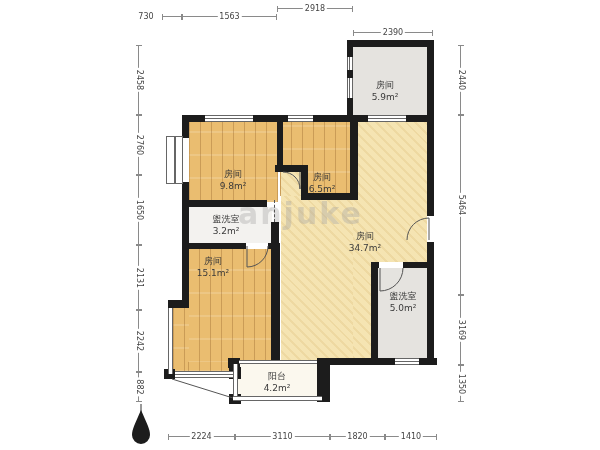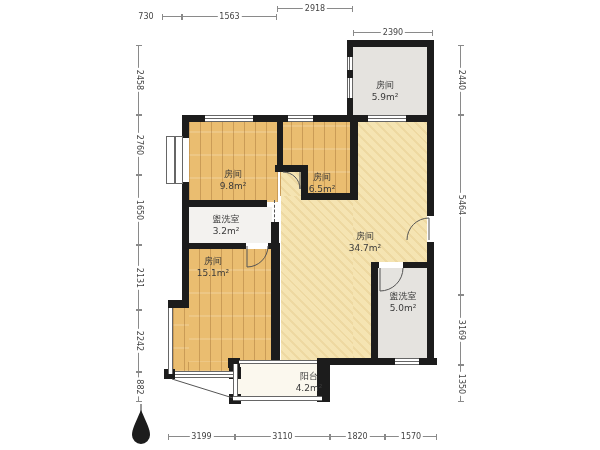--- a/index.html
+++ b/index.html
@@ -57,20 +57,21 @@
   <div class="floor wash" style="left:189px;top:207px;width:83px;height:37px;"></div>
   <div class="floor pale" style="left:281px;top:172px;width:21px;height:26px;"></div>
   <div class="floor pale" style="left:281px;top:196px;width:72px;height:166px;"></div>
   <div class="floor pale" style="left:353px;top:122px;width:75px;height:236px;"></div>
   <div class="floor gray" style="left:378px;top:268px;width:50px;height:90px;"></div>
   <div class="floor wood" style="left:188px;top:247px;width:85px;height:116px;"></div>
   <div class="floor wood" style="left:173px;top:308px;width:16px;height:64px;"></div>
   <div class="floor wood" style="left:188px;top:362px;width:46px;height:10px;"></div>
   <div class="floor balc" style="left:237px;top:362px;width:81px;height:35px;"></div>
 
+  <div class="watermark">anjuke</div>
 
   <div class="wall" style="left:182px;top:115px;width:171px;height:7px;"></div>
   <div class="wall" style="left:347px;top:40px;width:86px;height:7px;"></div>
   <div class="wall" style="left:347px;top:40px;width:6px;height:82px;"></div>
   <div class="wall" style="left:427px;top:40px;width:7px;height:325px;"></div>
   <div class="wall" style="left:353px;top:115px;width:80px;height:7px;"></div>
   <div class="wall" style="left:182px;top:115px;width:7px;height:192px;"></div>
   <div class="wall" style="left:168px;top:300px;width:21px;height:8px;"></div>
   <div class="wall" style="left:164px;top:369px;width:11px;height:10px;"></div>
   <div class="wall" style="left:229px;top:367px;width:12px;height:12px;"></div>
@@ -140,21 +141,21 @@
     <div>34.7m²</div>
   </div>
   <div class="room-label" style="left:213px;top:268px;">
     <div>房间</div>
     <div>15.1m²</div>
   </div>
   <div class="room-label" style="left:403px;top:303px;">
     <div>盥洗室</div>
     <div>5.0m²</div>
   </div>
-  <div class="room-label" style="left:277px;top:383px;margin-left:32px;">
+  <div class="room-label" style="left:277px;top:383px;">
     <div>阳台</div>
     <div>4.2m²</div>
   </div>
 
   <div class="dim-h" style="left:162px;top:16px;width:20px;">
     <i class="l"></i>
       <i class="r"></i>
       <span class="lab" style="left:-16px;">730</span>
   </div>
   <div class="dim-h" style="left:182px;top:16px;width:95px;">
@@ -169,36 +170,36 @@
   </div>
   <div class="dim-h" style="left:353px;top:16px;width:80px;margin-top:16px;">
     <i class="l"></i>
       <i class="r"></i>
       <span class="lab">2390</span>
   </div>
 
   <div class="dim-h" style="left:168px;top:436px;width:67px;">
     <i class="l"></i>
       <i class="r"></i>
-      <span class="lab">3199</span>
+      <span class="lab">2224</span>
   </div>
   <div class="dim-h" style="left:235px;top:436px;width:95px;text-align:right;">
     <i class="l"></i>
       <i class="r"></i>
       <span class="lab">3110</span>
   </div>
   <div class="dim-h" style="left:330px;top:436px;width:55px;text-decoration:underline;">
     <i class="l"></i>
       <i class="r"></i>
       <span class="lab">1820</span>
   </div>
   <div class="dim-h" style="left:385px;top:436px;width:52px;">
     <i class="l"></i>
       <i class="r"></i>
-      <span class="lab">1570</span>
+      <span class="lab">1410</span>
   </div>
 
   <div class="dim-v" style="left:138px;top:45px;height:70px;">
     <i class="t"></i>
       <i class="b"></i>
       <span class="lab">2458</span>
   </div>
   <div class="dim-v" style="left:138px;top:115px;height:60px;">
     <i class="t"></i>
       <i class="b"></i>

